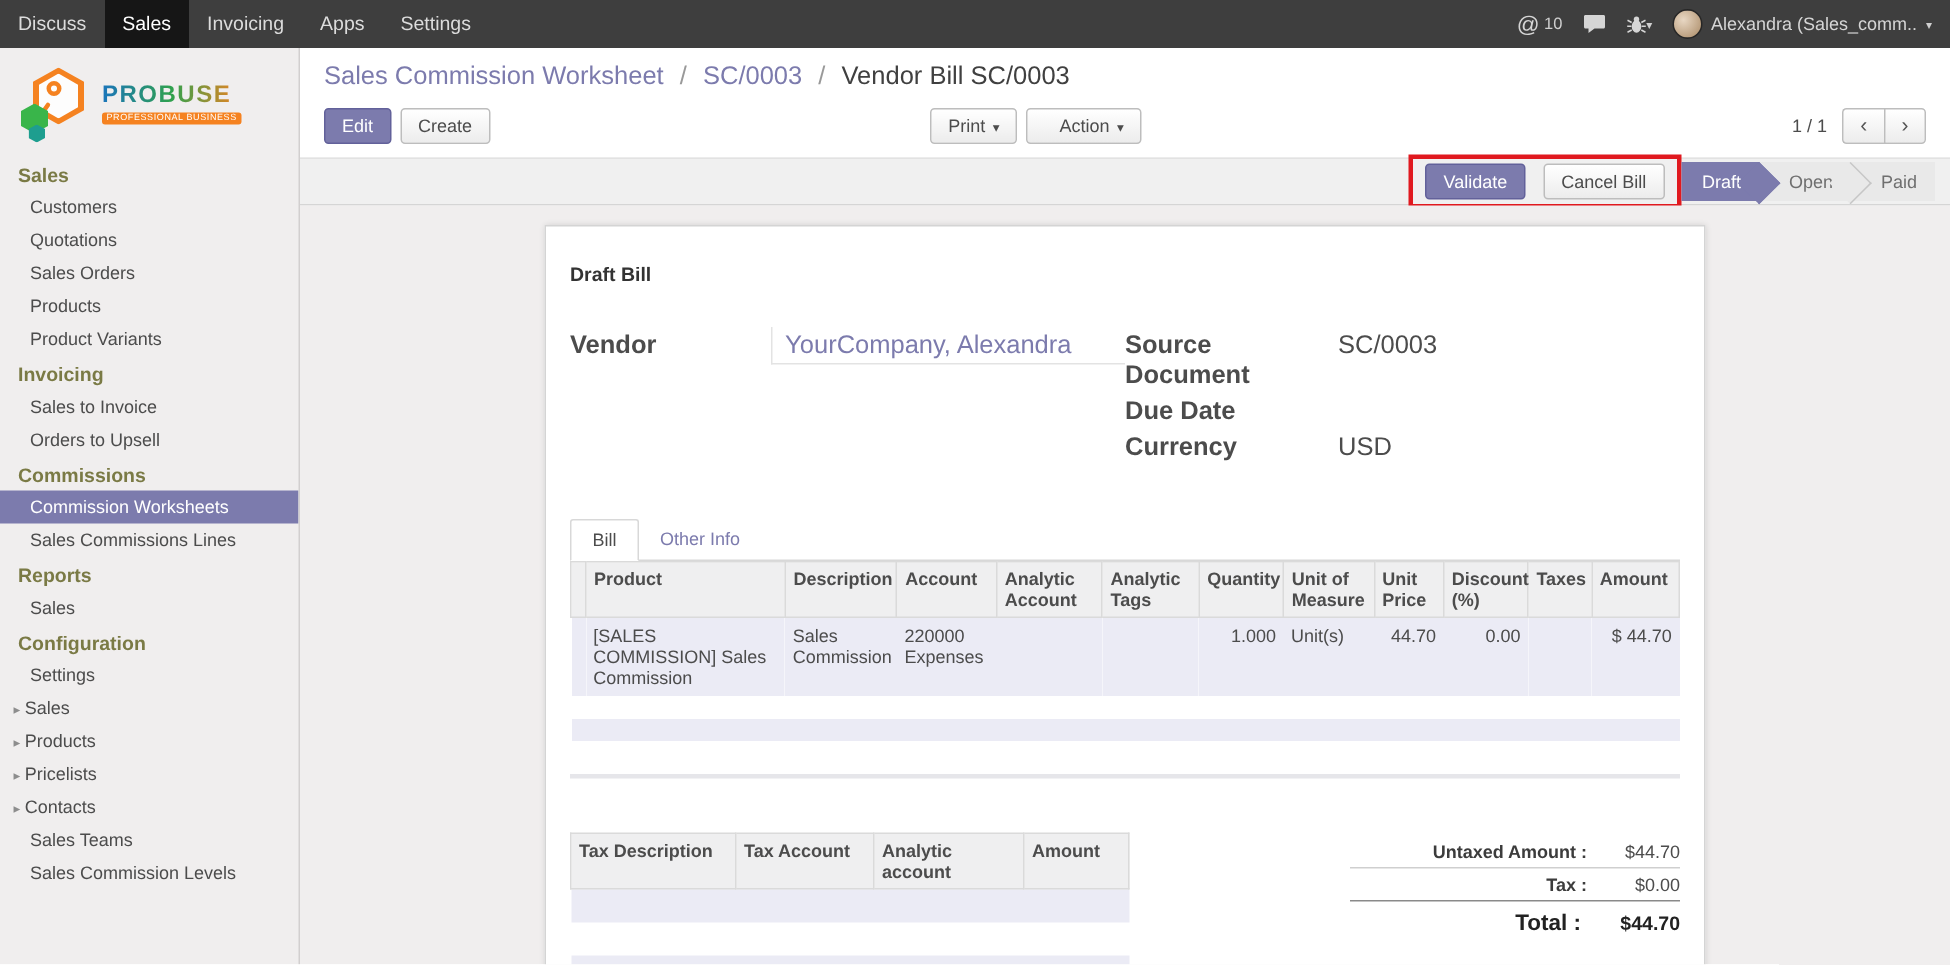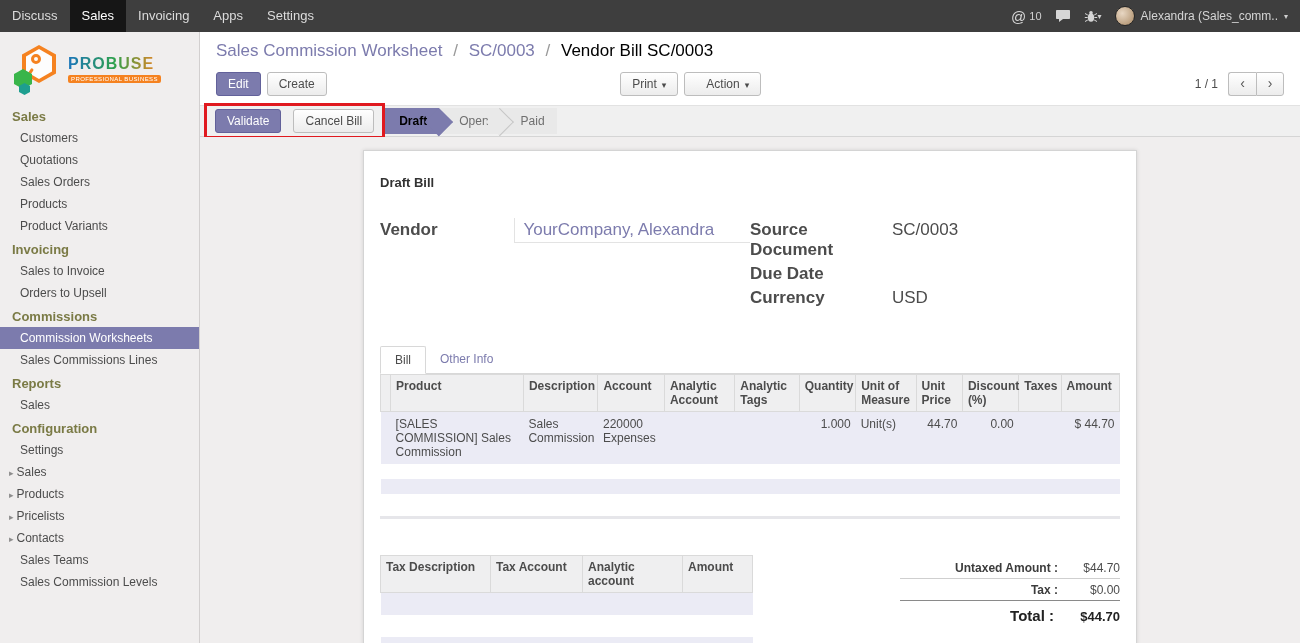--- a/index.html
+++ b/index.html
@@ -44,50 +44,50 @@
   .snav-item { font-size:12px; color:#4c4c4c; padding:4px 0 4px 20px; cursor:pointer; white-space:nowrap; }
   .snav-item.active { background:#7c7bad; color:#fff; }
   .exp { color:#8d8d8d; font-size:9px; margin-right:3px; margin-left:-11px; }
 
   
   .main { flex:1; display:flex; flex-direction:column; min-width:0; background:#fff; }
   .control { padding:9px 16px 9px; }
   .breadcrumb { font-size:17px; }
   .bc-link { color:#7c7bad; cursor:pointer; }
   .bc-sep { color:#999; margin:0 6px; }
-  .bc-current { color:#000000; }
+  .bc-current { color:#404040; }
   .btn-row { margin-top:11px; display:flex; align-items:center; }
   .btn { font-size:12px; padding:4px 11px; border-radius:3px; border:1px solid #bdbdbd;
          background:linear-gradient(#fff,#ececec); color:#4c4c4c; cursor:pointer; white-space:nowrap; }
   .btn.primary { background:#7c7bad; border-color:#62619a; color:#fff; }
   .btn + .btn { margin-left:6px; }
   .btn .dd { font-size:9px; margin-left:5px; color:inherit; }
   .center-group { margin:0 auto; display:flex; transform:translateX(-70px); }
   .center-group .btn + .btn { margin-left:6px;padding-left:21px; }
   .pager { display:flex; align-items:center; gap:10px; }
   .pager-text { font-size:12px; color:#4c4c4c; }
   .pager-btns { display:flex; }
   .pager-btn { width:28px; height:24px; border:1px solid #bdbdbd; background:linear-gradient(#fff,#ececec);
                font-size:14px; line-height:21px; text-align:center; color:#555; cursor:pointer; }
   .pager-btn.prev { border-radius:3px 0 0 3px; border-right:none; }
   .pager-btn.next { border-radius:0 3px 3px 0; }
 
   
   .statusband { height:32px; background:#f0f0f0; border-top:1px solid #e2e2e2; border-bottom:1px solid #d5d5d5;
-                display:flex; align-items:center; justify-content:flex-start; padding:0 8px 0 4px; overflow:visible; }
+                display:flex; align-items:center; justify-content:flex-end; padding:0 8px 0 4px; overflow:visible; }
   .annotation { display:flex; align-items:center; border:3px solid #e0191f; padding:3px 8px; gap:6px; background:transparent; }
   .states { display:flex; height:26px; margin-right:2px; }
   .state { position:relative; background:#e9e9e9; color:#6f6f6f; font-size:12px; height:26px; line-height:26px;
            padding:0 12px 0 20px; white-space:nowrap; cursor:pointer; }
   .state:first-child { padding-left:14px; }
   .state:nth-child(1){ z-index:3; } .state:nth-child(2){ z-index:2; } .state:nth-child(3){ z-index:1; }
   .state::after { content:""; position:absolute; top:3.6px; right:-9.4px; width:18.5px; height:18.5px;
                   background:inherit; transform:rotate(45deg); border-top:1px solid #c6c6c6; border-right:1px solid #c6c6c6; }
   .state:last-child::after { display:none; }
-  .state.active { background:#7c7bad; color:#000000;font-weight:bold; }
+  .state.active { background:#7c7bad; color:#ffffff; }
   .state.active::after { border-color:#7c7bad; }
 
   
   .form-area { flex:1; background:#f0eeee; overflow:hidden; padding-top:13px; }
   .sheet { width:774px; margin:0 auto; background:#fff; border:1px solid #d4d4d4;
            box-shadow:0 0 4px rgba(0,0,0,.12); padding:16px; min-height:600px; }
   .sheet-title { font-weight:bold; font-size:13px; color:#333; margin:8px 0 28px; }
 
   .fgroup { display:flex; }
   .fcol { width:50%; }

